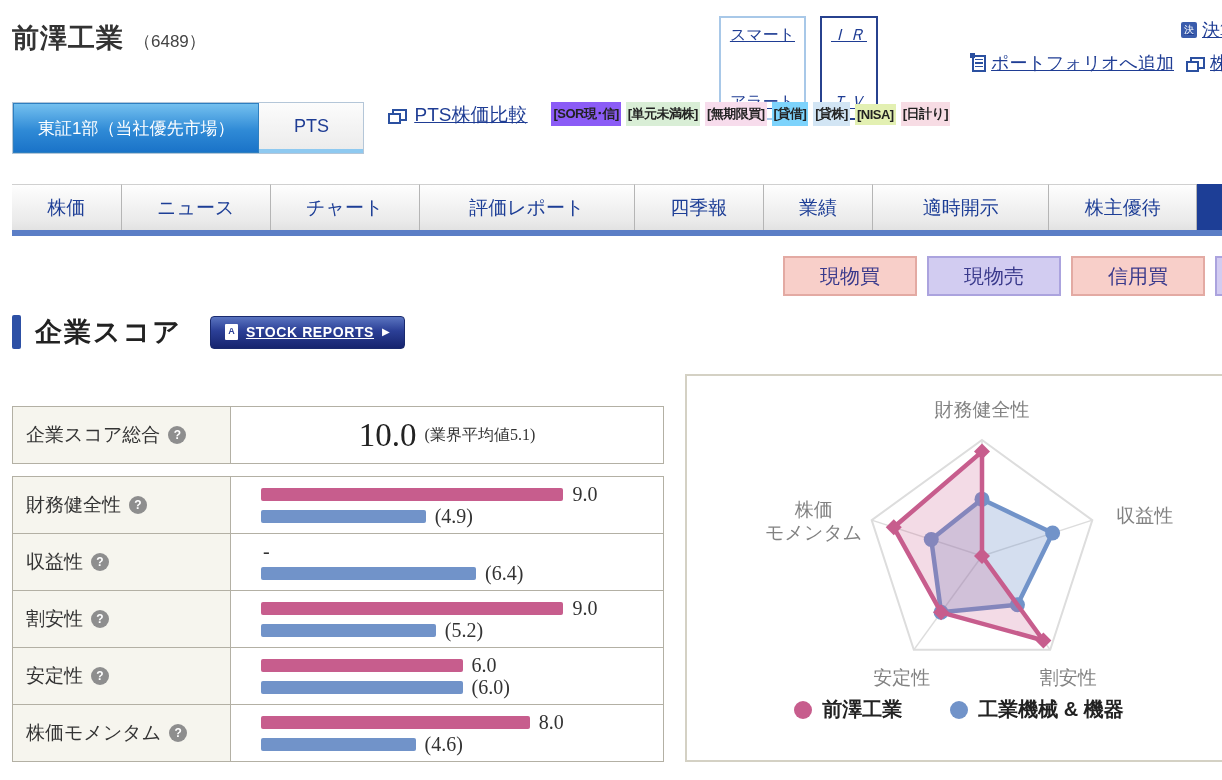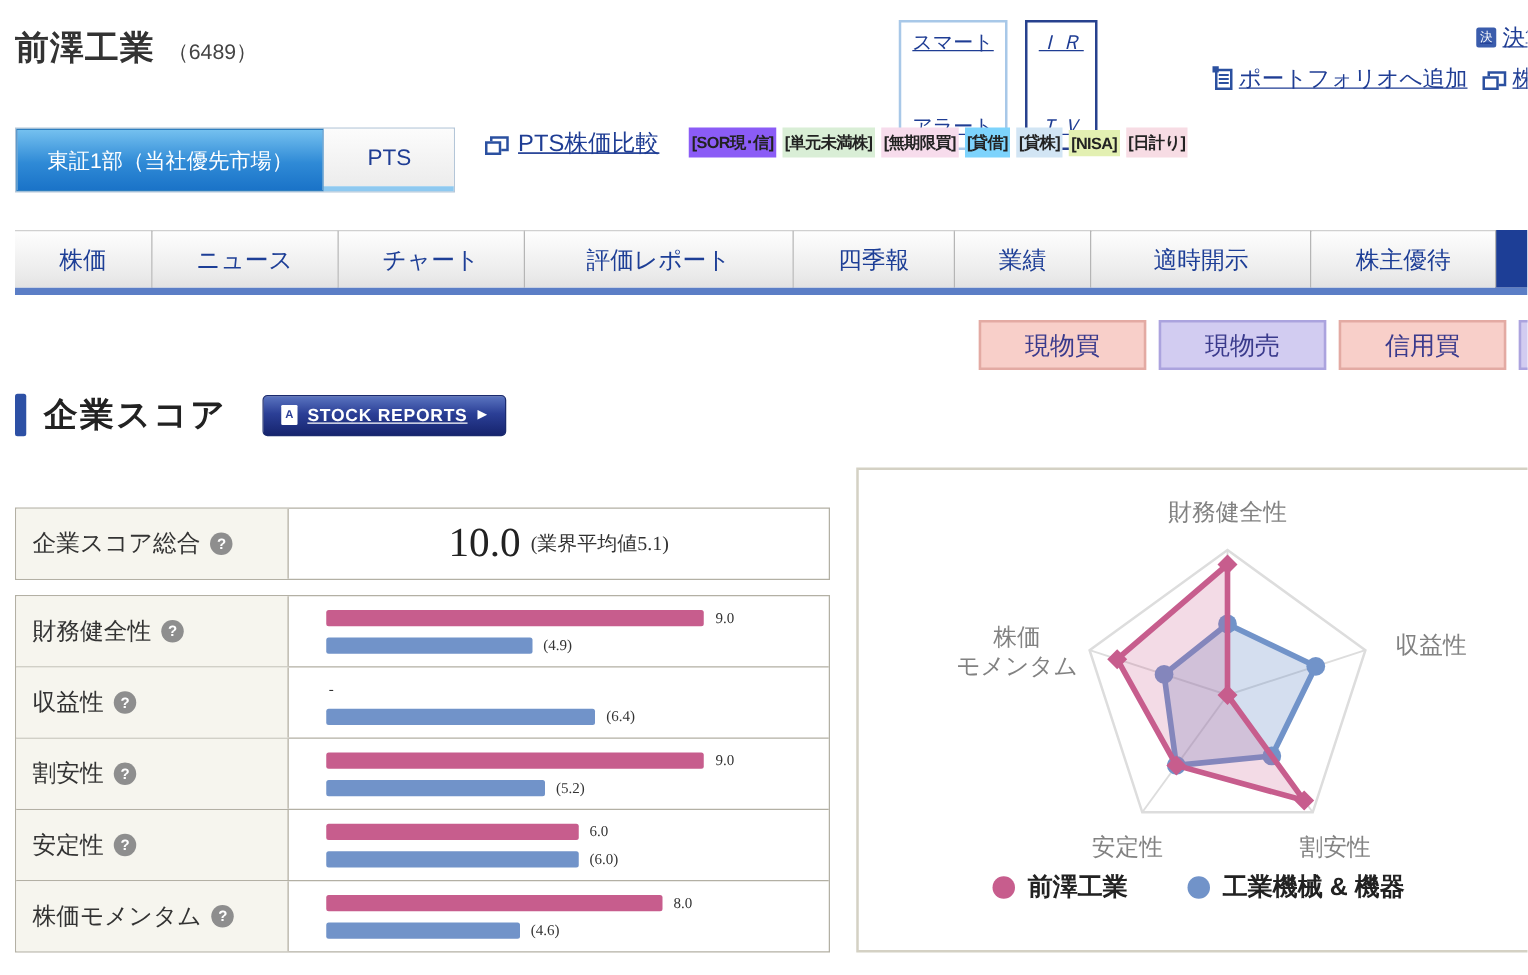--- a/index.html
+++ b/index.html
@@ -91,21 +91,21 @@
   .cell-value { flex:1; display:flex; align-items:center;font-family:Liberation Serif, serif; }
   .summary-row { min-height:56px; }
   .summary-value { justify-content:center; gap:8px; }
   .big-score { font-size:33px; color:#222; }
   .avg-note { font-size:16px; color:#333; }
   .bars-wrap { padding:9px 0 9px 30px; width:100%; display:flex; flex-direction:column; gap:6px; justify-content:center; }
   .bar-line { display:flex; align-items:center; height:16px; }
   .bar { height:13px; border-radius:2px; }
   .bar.pink { background:#c75d8d; }
   .bar.blue { background:#7193c9; }
-  .bar-val { margin-left:9px; font-size:12px; color:#333; white-space:nowrap; }
+  .bar-val { margin-left:9px; font-size:20px; color:#333; white-space:nowrap; }
   .bar-val.dash { margin-left:2px; }
 
   
   .chart-panel { margin-left:21px; width:548px; height:388px; border:2px solid #d4d1c4; background:#fff;
                  display:flex; flex-direction:column; flex:0 0 auto; }
   .radar-svg { display:block; }
   .legend { display:flex; justify-content:center; align-items:center; gap:48px; margin-top:2px; }
   .legend-item { display:flex; align-items:center; gap:10px; }
   .legend-dot { width:18px; height:18px; border-radius:50%; }
   .legend-name { font-size:20px; font-weight:bold; color:#222; }

